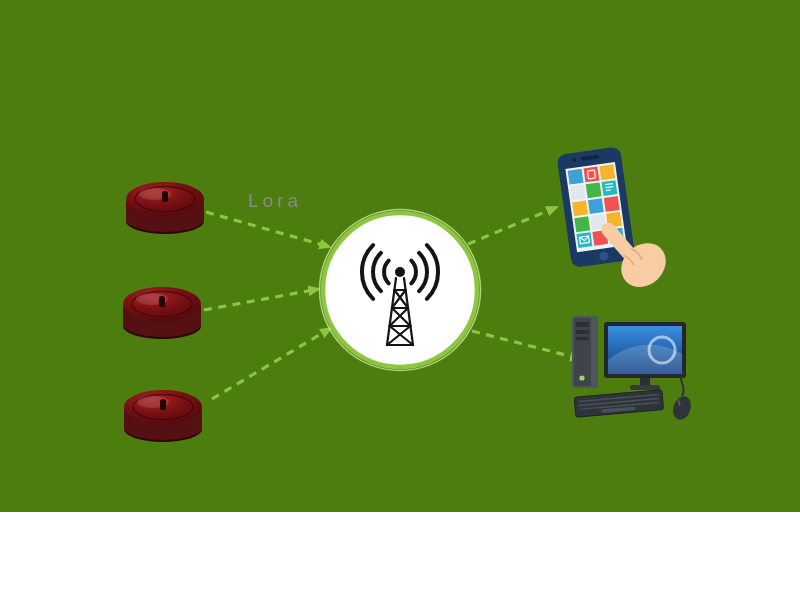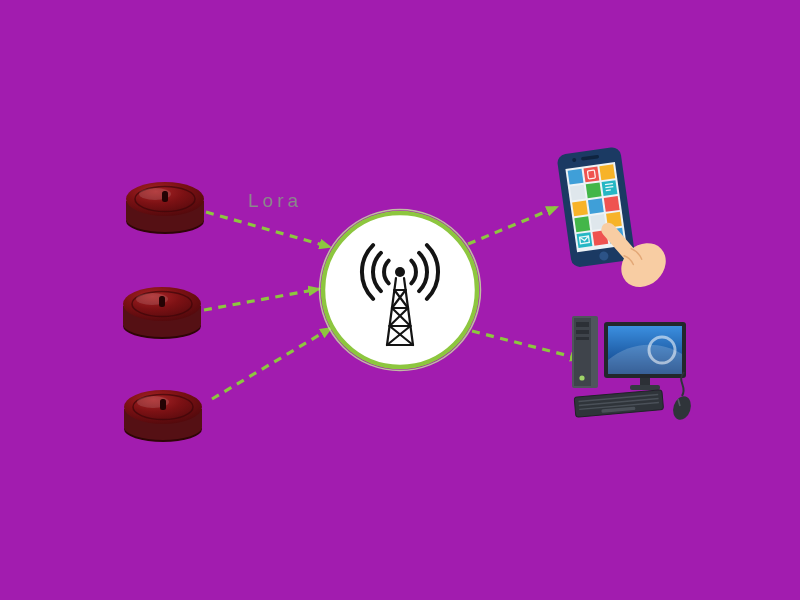--- a/index.html
+++ b/index.html
@@ -1,17 +1,17 @@
 <!DOCTYPE html>
 <html><head>
 <meta charset="utf-8">
 <style>
   html,body{margin:0;padding:0;background:#ffffff;}
   .stage{
-    position:relative;width:800px;height:600px;background:#a21caf;overflow:hidden;
+    position:relative;width:800px;height:512px;background:#4d7c0f;overflow:hidden;
     font-family:"Liberation Sans",sans-serif;
   }
   svg{display:block;}
   text{font-family:"Liberation Sans",sans-serif;}
 </style>
 </head>
 <body>
 
 <div class="stage">
 <svg width="800" height="600" viewBox="0 0 800 600">

